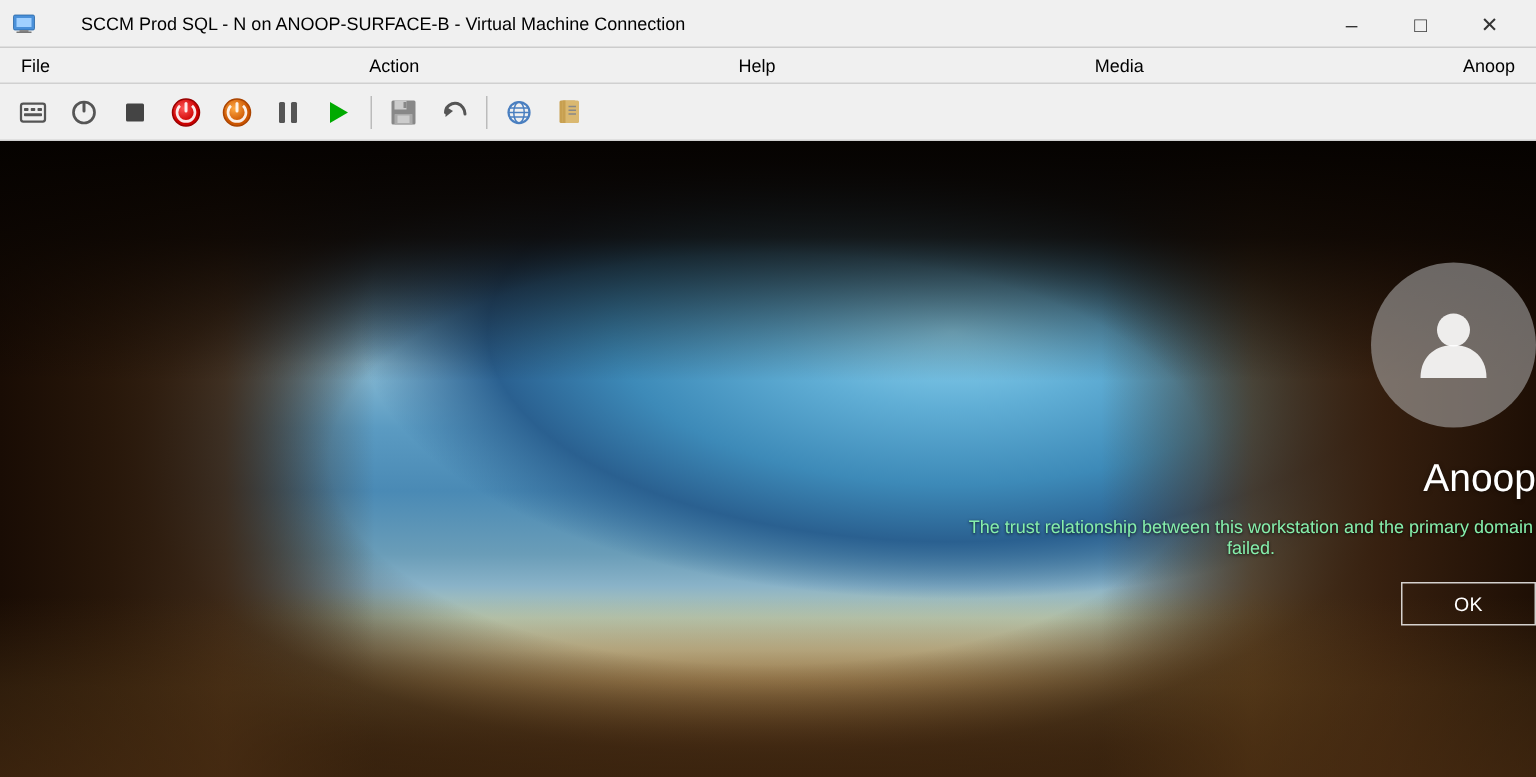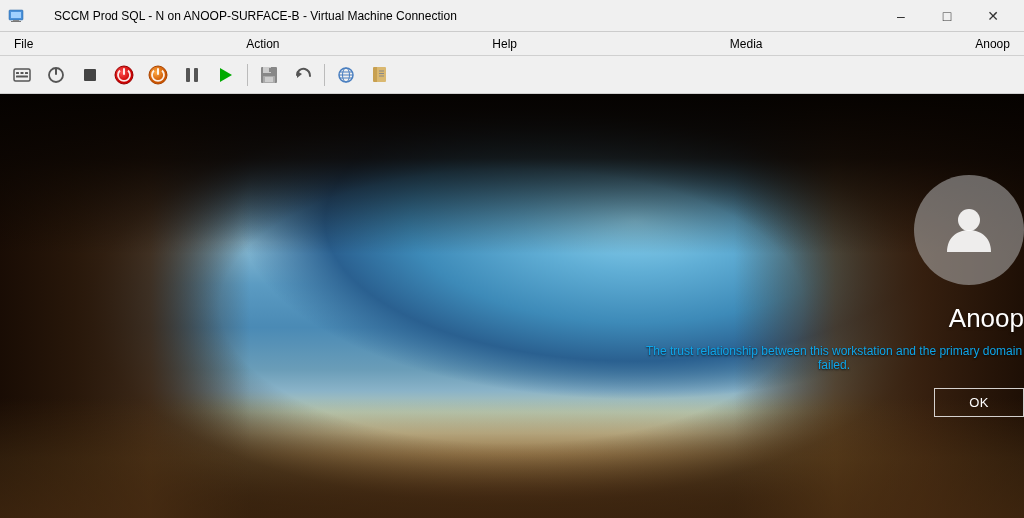--- a/index.html
+++ b/index.html
@@ -151,21 +151,21 @@
 
     .user-name {
       color: #fff;
       font-size: 26px;
       font-weight: 300;
       margin-bottom: 10px;
       text-shadow: 0 1px 3px rgba(0,0,0,0.5);
     }
 
     .error-message {
-      color: #0ea5e9;
+      color: #86efac;
       font-size: 12px;
       font-weight: 400;
       text-align: center;
       max-width: 380px;
       margin-bottom: 16px;
       text-shadow: 0 1px 2px rgba(0,0,0,0.8);
     }
 
     .ok-button {
       background: transparent;

